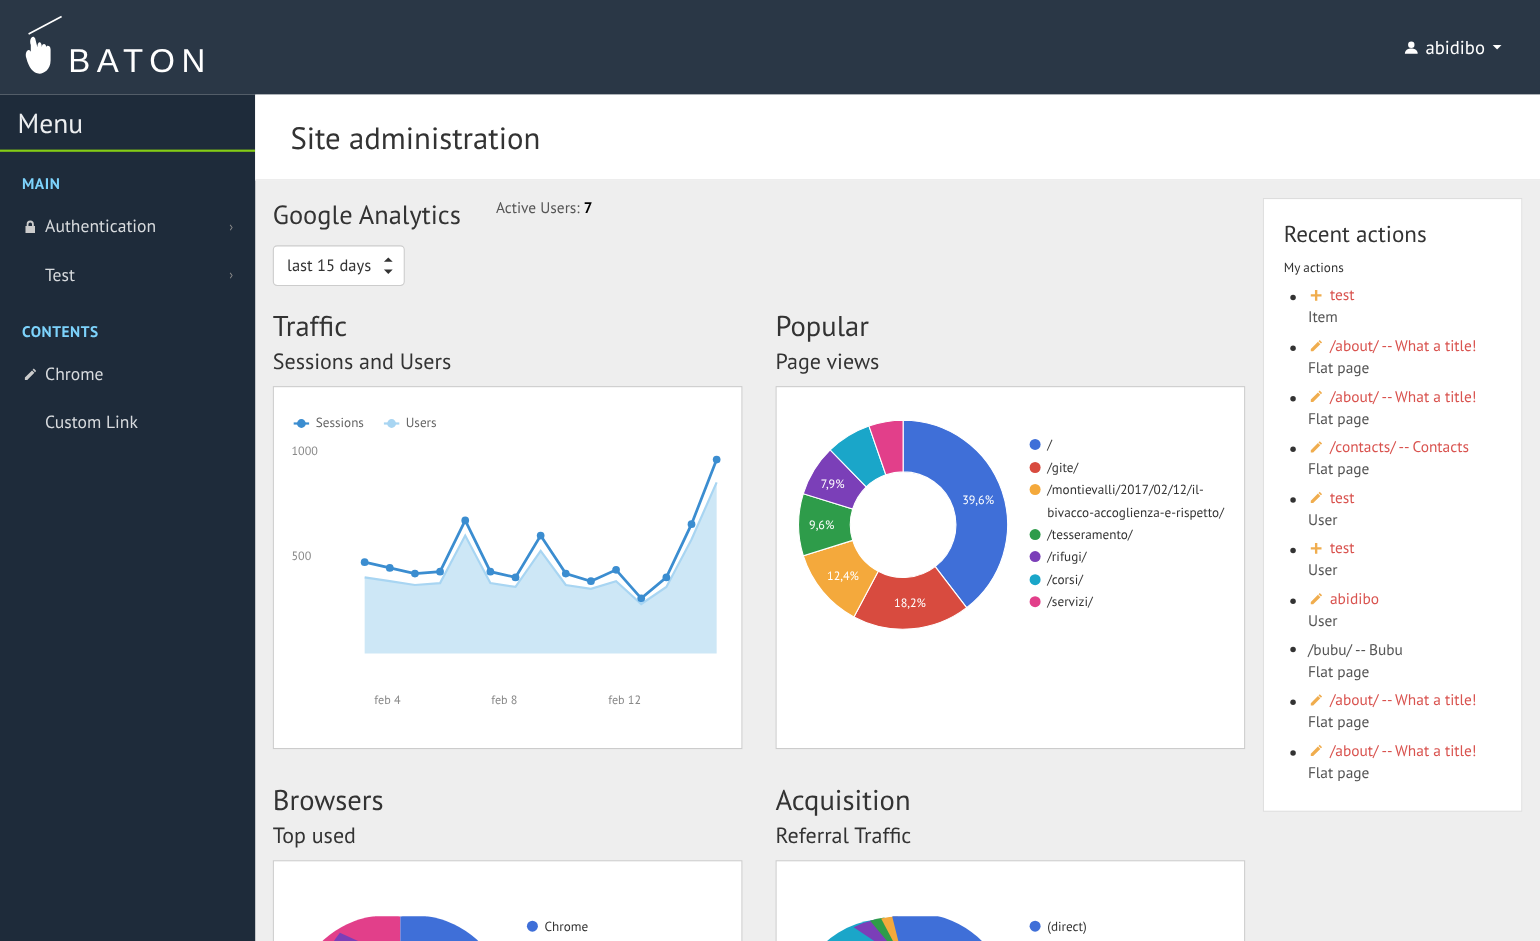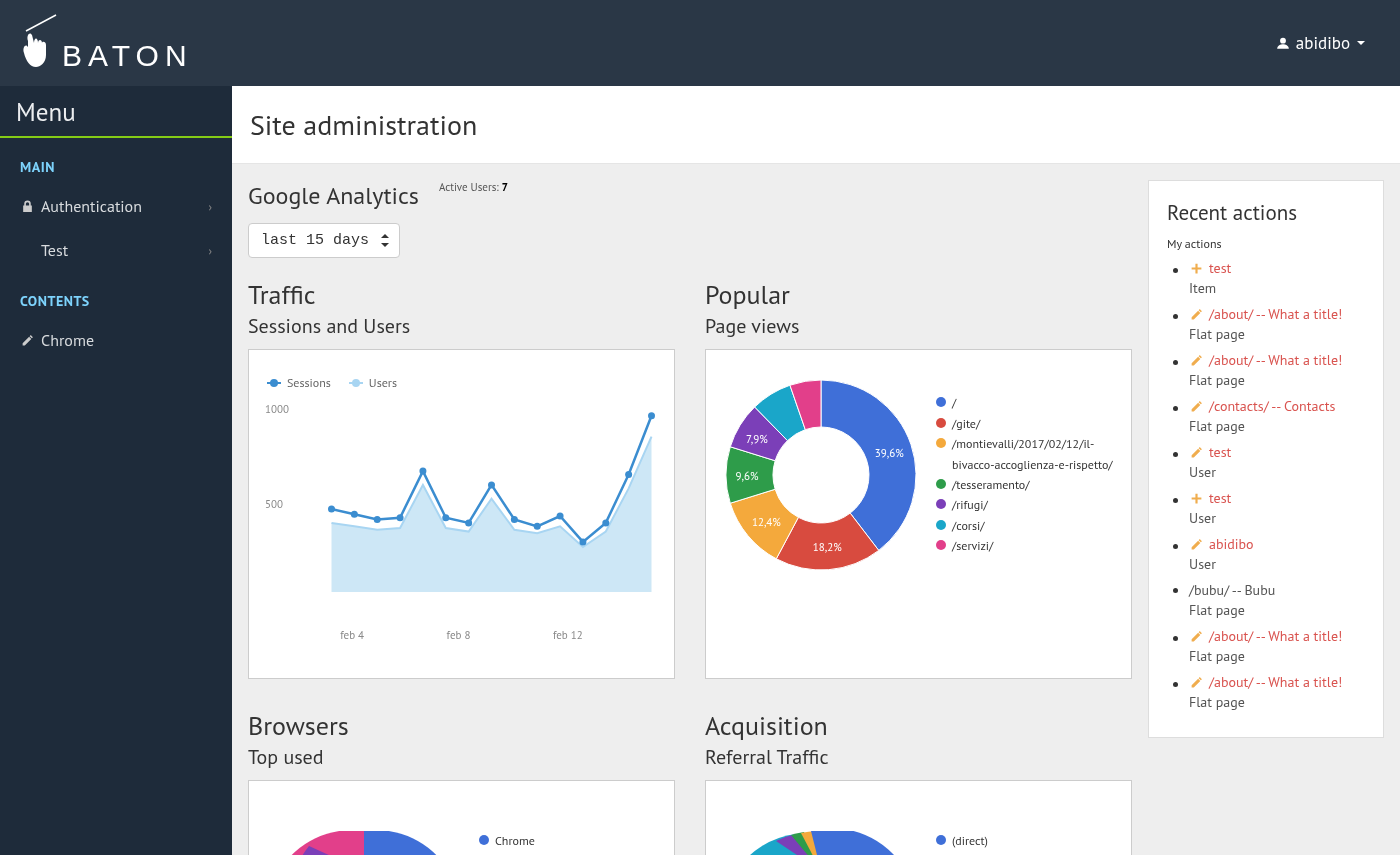--- a/index.html
+++ b/index.html
@@ -11,29 +11,29 @@
 .user-menu { display: flex; align-items: center; gap: 6px; font-size: 17px; cursor: pointer; }
 .container { display: flex; min-height: calc(100vh - 86px); }
 .sidebar { width: 232px; background: #1e2b3a; color: #d8dbde; flex-shrink: 0; }
 .sidebar .menu-title { font-size: 25px; font-weight: 300; padding: 10px 16px 8px; border-bottom: 2px solid #84cc16; color: #eceef0; }
 .menu-sec { font-size: 14px; font-weight: 700; color: #7dd3fc; padding: 20px 20px 8px; letter-spacing: 0.5px; }
 .menu-item { display: flex; align-items: center; justify-content: space-between; padding: 12px 20px; font-size: 16px; cursor: pointer; color: #d8dbde; }
 .menu-item .left { display: flex; align-items: center; gap: 7px; text-align: center; }
 .chev { font-size: 12px; color: #888; }
 .icon-small { width: 14px; height: 14px; display: inline-flex; align-items: center; justify-content: center; }
 .main { flex: 1; display: flex; flex-direction: column; }
-.page-header { background: #fff; padding: 20px 18px; border-bottom: 1px solid #e5e5e5; }
+.page-header { background: #fff; padding: 20px 32px; border-bottom: 1px solid #e5e5e5; }
 .page-header h1 { font-size: 28px; font-weight: 400; color: #333; }
 .content-row { display: flex; padding: 16px; gap: 16px; align-items: flex-start; }
 .dashboard { flex: 1; }
 .ga-row { display: flex; align-items: flex-start; gap: 20px; margin-bottom: 12px; }
 .ga-title { font-size: 24px; font-weight: 400; }
-.active-users { font-size: 11px; color: #555; }
+.active-users { font-size: 14px; color: #555; margin-left: 12px; }
 .active-users b { color: #000; }
-.select-wrap { display: inline-block; border: 1px solid #ccc; border-radius: 4px; background: #fff; padding: 8px 30px 8px 12px; position: relative; font-size: 15px; margin-bottom: 20px; cursor:pointer;font-family:Liberation Mono, monospace; }
+.select-wrap { display: inline-block; border: 1px solid #ccc; border-radius: 4px; background: #fff; padding: 8px 30px 8px 12px; position: relative; font-size: 15px; margin-bottom: 20px; cursor:pointer; }
 .select-wrap::after { content: ""; position: absolute; right: 10px; top: 10px; width: 0; height: 0; border-left: 4px solid transparent; border-right: 4px solid transparent; border-bottom: 4px solid #333; }
 .select-wrap::before { content: ""; position: absolute; right: 10px; bottom: 10px; width: 0; height: 0; border-left: 4px solid transparent; border-right: 4px solid transparent; border-top: 4px solid #333; }
 .chart-grid { display: grid; grid-template-columns: 1fr 1fr; gap: 30px; }
 .chart-block h2 { font-size: 26px; font-weight: 400; margin-bottom: 2px; }
 .chart-block h3 { font-size: 20px; font-weight: 400; margin-bottom: 10px; }
 .chart-card { background: #fff; border: 1px solid #ccc; padding: 20px 10px; min-height: 330px; position: relative; }
 .legend-top { display: flex; gap: 18px; padding: 5px 8px 12px; font-size: 12px; color: #666; }
 .legend-item-top { display: flex; align-items: center; gap: 6px; }
 .line-marker { width: 14px; height: 10px; position:relative; }
 .line-marker::before { content:""; position:absolute; top:4px; left:0; right:0; height:2px; background:#3b8dd0; }
@@ -107,20 +107,26 @@
         </div>
         <div class="menu-sec">CONTENTS</div>
         <div class="menu-item">
           <span class="left">
             <span class="icon-small">
               <svg width="13" height="13" viewBox="0 0 24 24" fill="#ccc">
                 <path d="M3 17 L15 5 L19 9 L7 21 L3 21 Z M16 4 L18 2 L22 6 L20 8 Z"></path>
               </svg>
             </span>
             <span>Chrome</span>
+          </span>
+        </div>
+        <div class="menu-item">
+          <span class="left">
+            <span class="icon-small"></span>
+            <span>Custom Link</span>
           </span>
         </div>
       </div>
   </div>
 
   <div class="main">
     <div class="page-header">
       <h1>Site administration</h1>
     </div>
 

